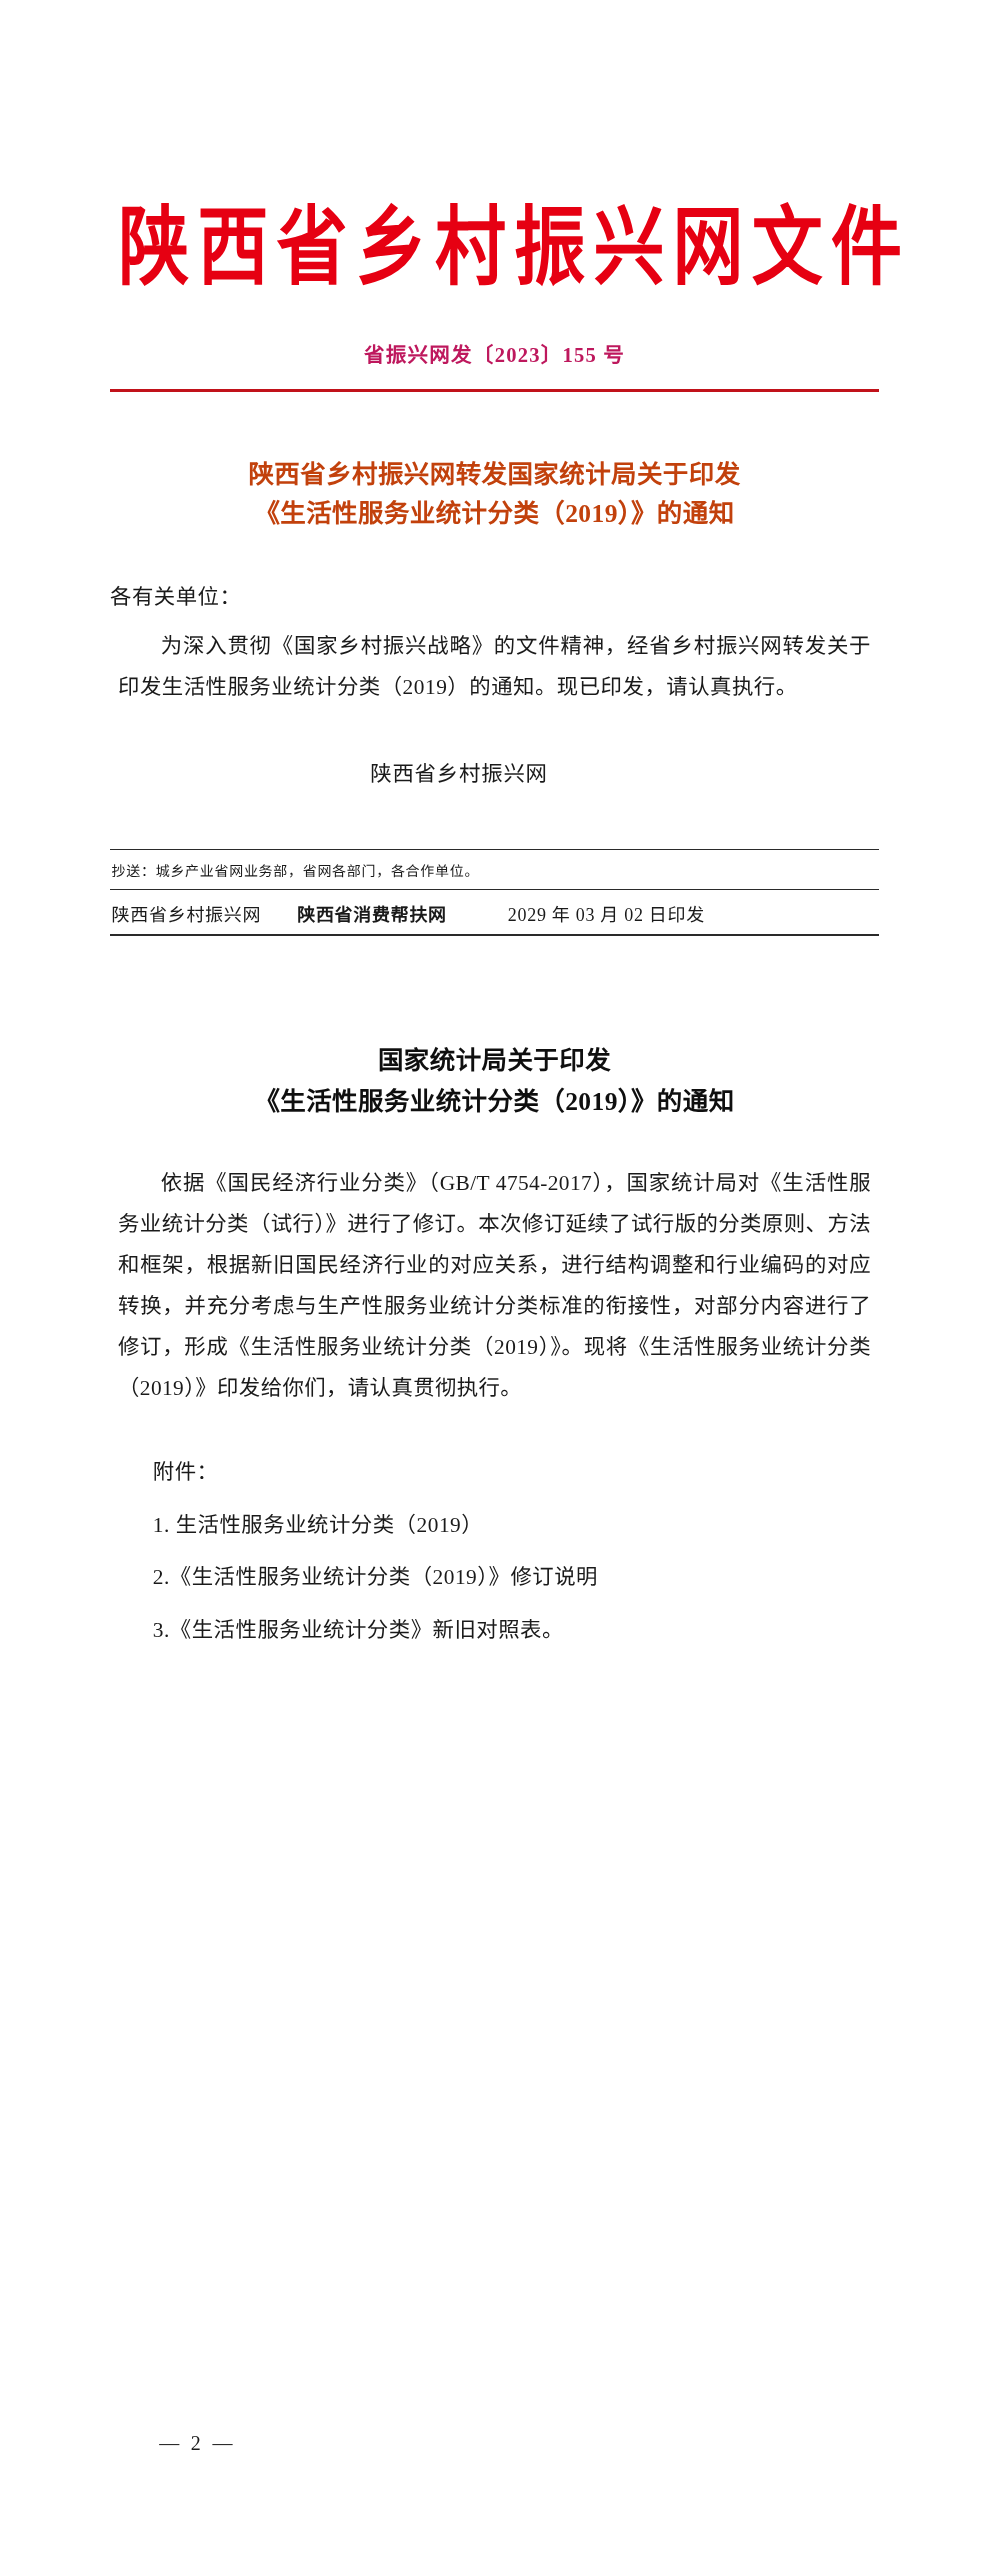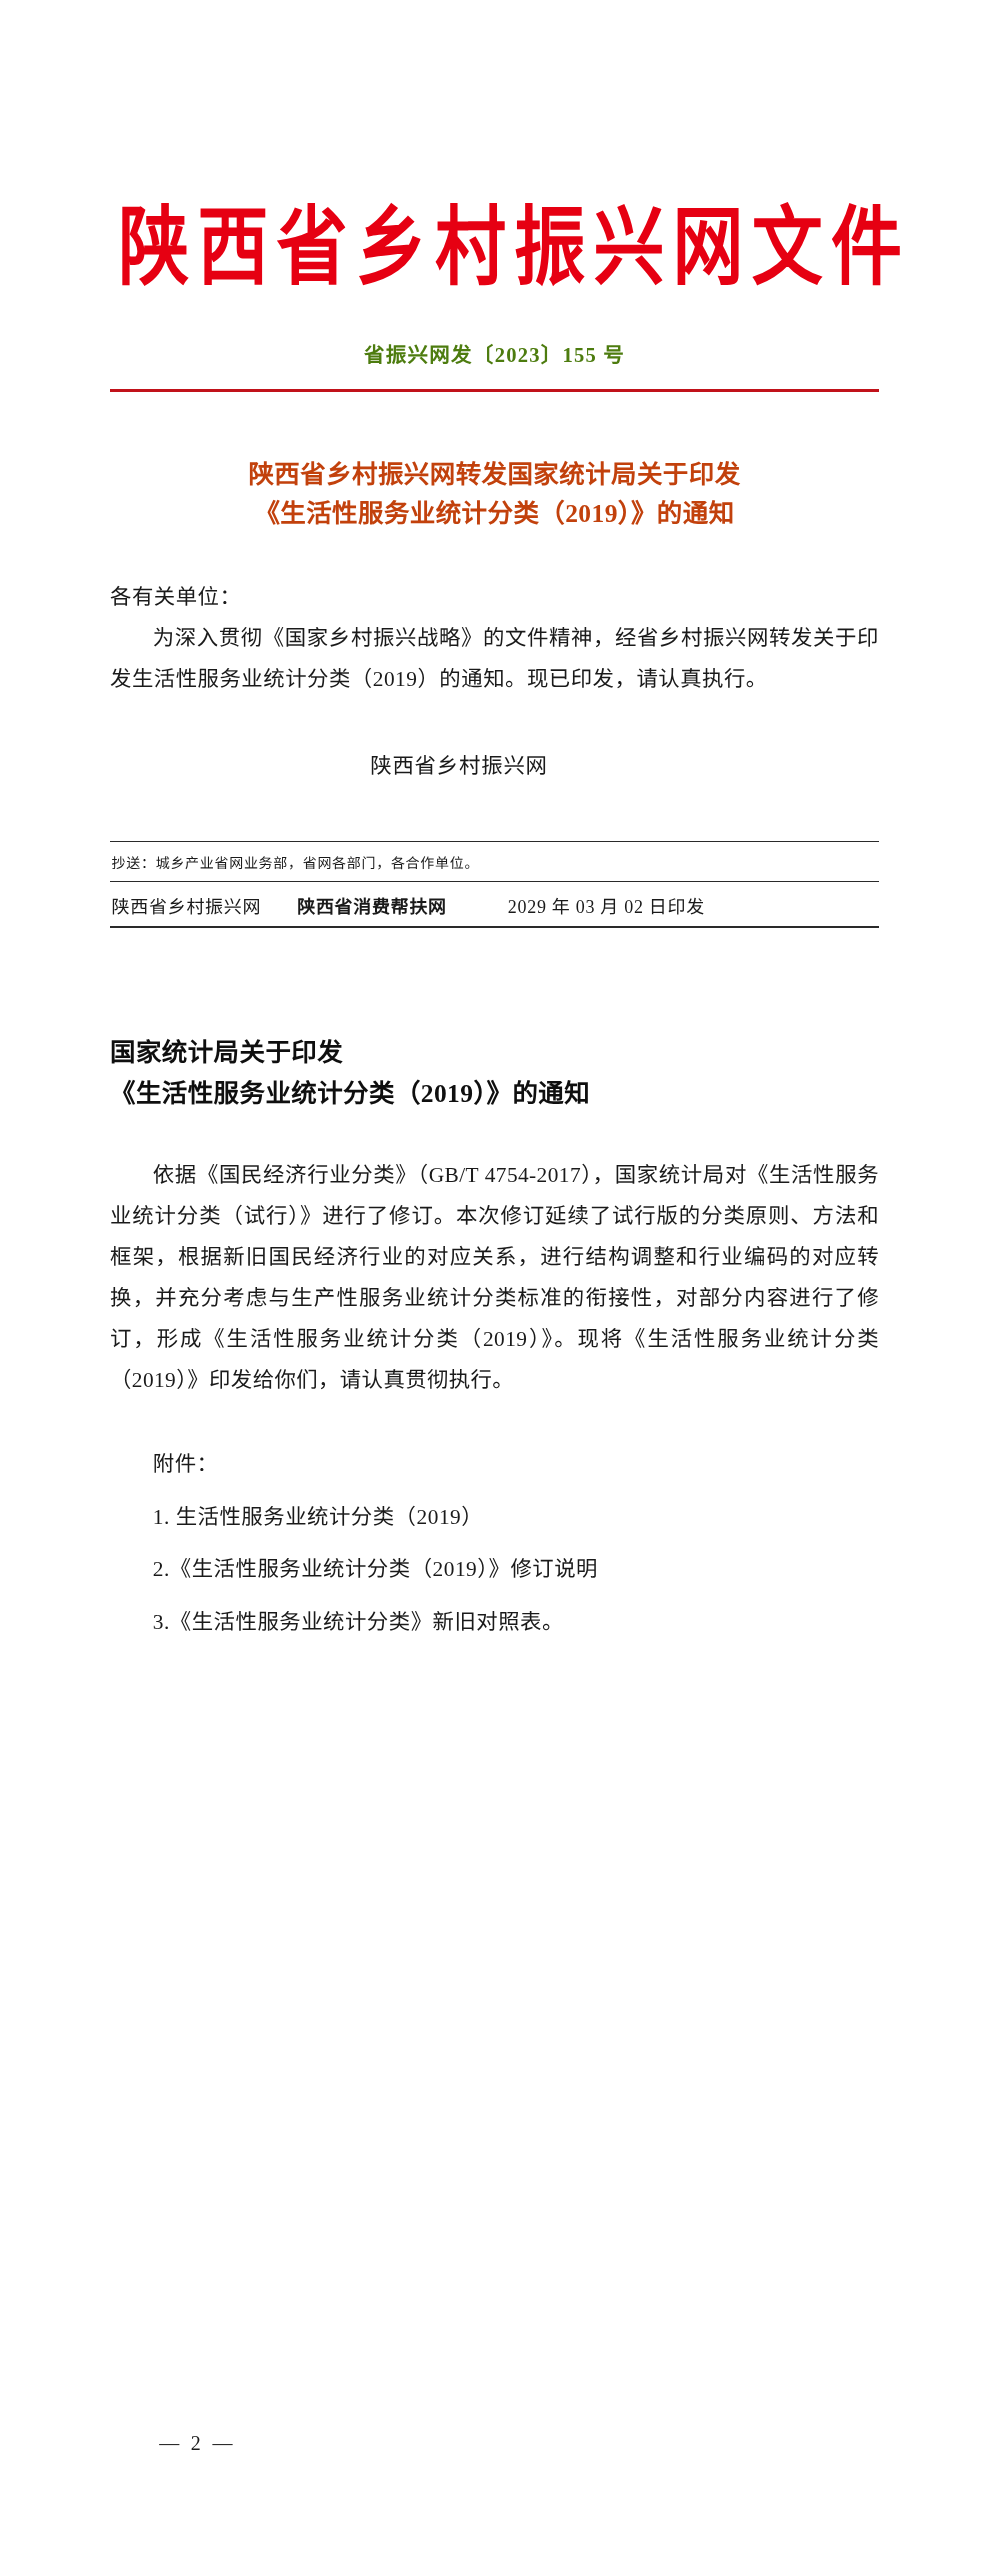--- a/index.html
+++ b/index.html
@@ -53,21 +53,21 @@
     padding-left: 8.2px;
   }
 
   
   .doc-number {
     margin-top: 51px;
     text-align: center;
     font-size: 20.6px;
     font-weight: 700;
     letter-spacing: 1.2px;
-    color: #4d7c0f;
+    color: #be185d;
   }
 
   .red-rule {
     margin-top: 21.4px;
     height: 3.3px;
     background: #c1121a;
     width: 100%;
   }
 
   
@@ -86,21 +86,21 @@
   .body-block {
     margin-top: 44px;
     font-size: 21.4px;
     line-height: 1.92;
     letter-spacing: 0.5px;
     text-align: justify;
     color: #1a1a1a;
   }
   .salutation { margin: 0; }
   .para {
-    margin: 0;
+    margin: 8px;
     text-indent: 2em;
   }
 
   
   .signature {
     margin-top: 46px;
     font-size: 21.4px;
     line-height: 1.95;
     letter-spacing: 0.8px;
     text-align: center;
@@ -130,20 +130,21 @@
     display: flex;
     white-space: nowrap;
   }
   .print-line .pl-a { }
   .print-line .pl-b { margin-left: 36px; font-weight: bold; }
   .print-line .pl-c { margin-left: 61px; }
 
   
   .doc2-title {
     margin-top: 105px;
+    text-align: center;
     font-size: 25.5px;
     font-weight: 700;
     line-height: 1.60;
     letter-spacing: 0.4px;
     color: #0f0f0f;
   }
   .doc2-title .line { display: block; }
 
   .doc2-body {
     margin-top: 40px;

